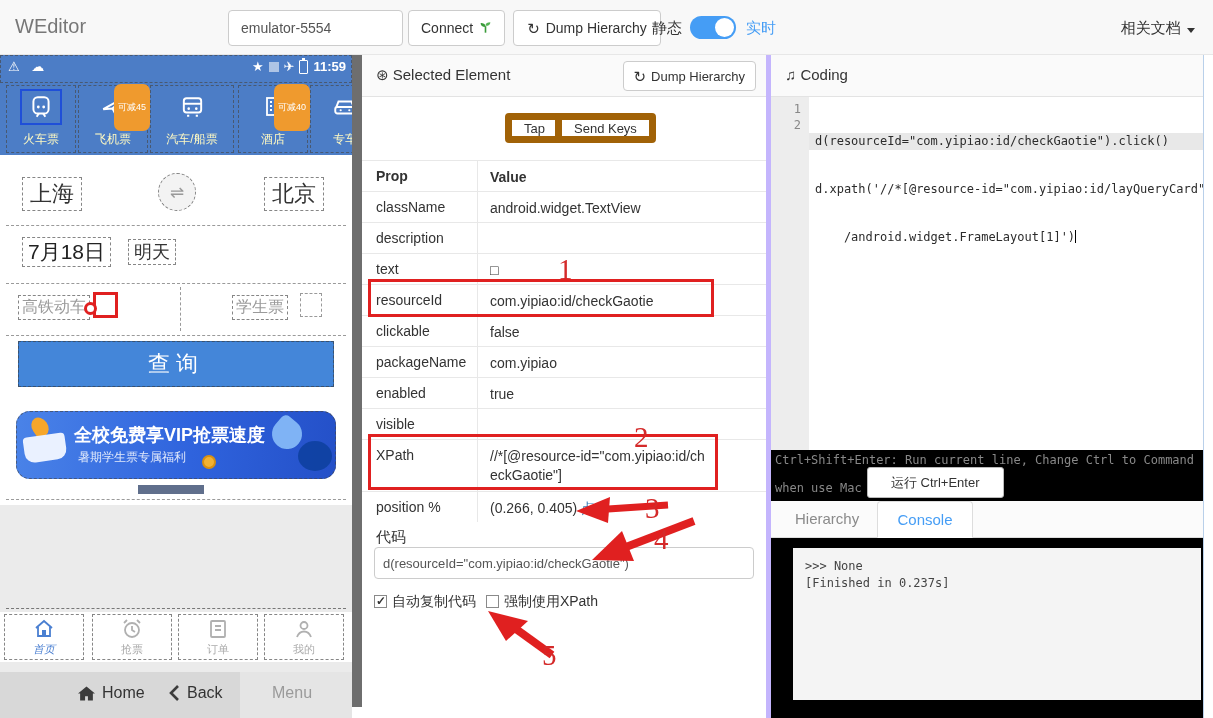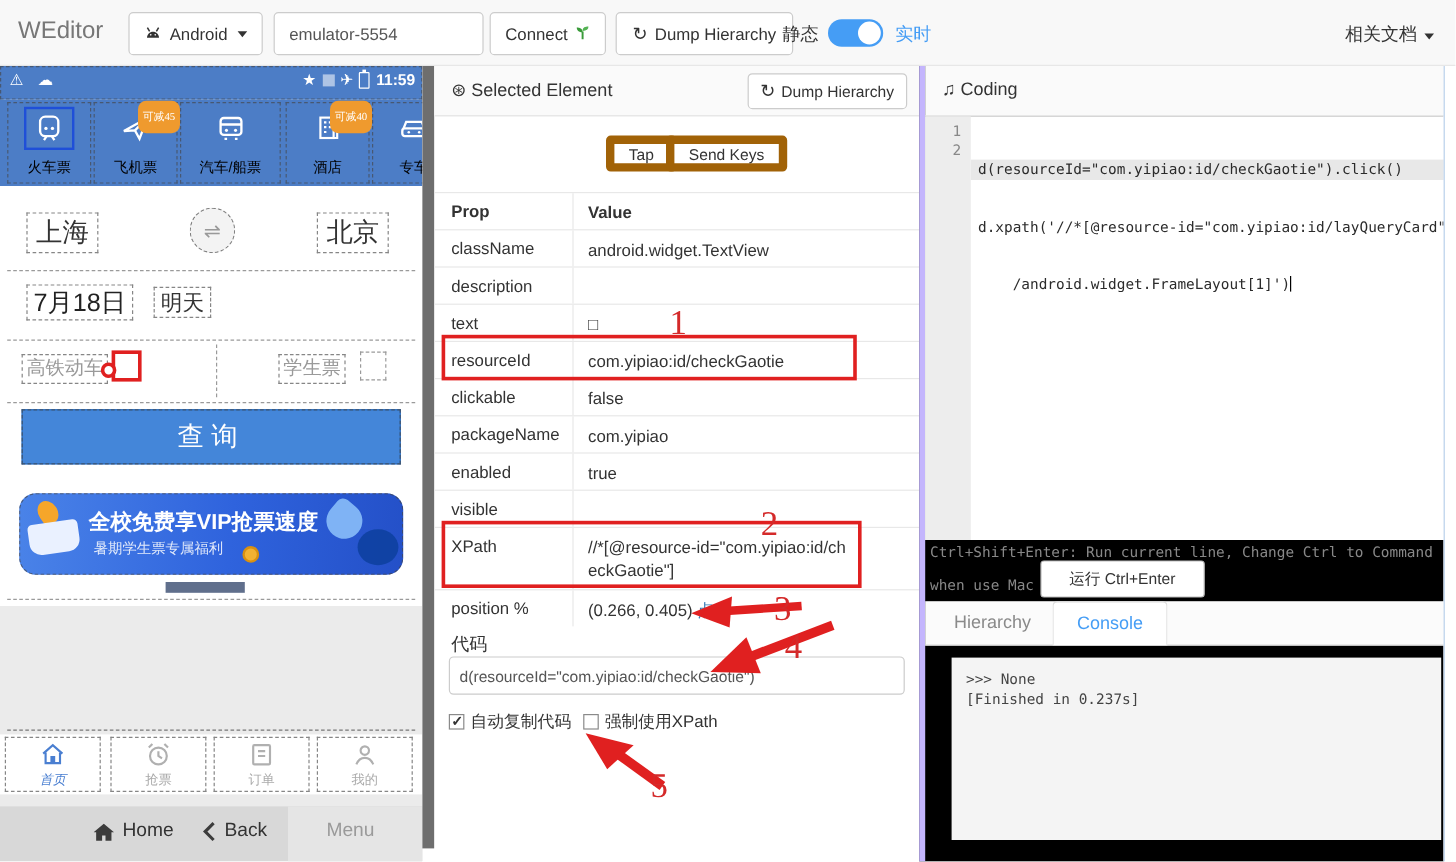--- a/index.html
+++ b/index.html
@@ -25,23 +25,23 @@
   #phone { position:absolute; left:0; top:55px; width:352px; height:663px; background:#ebebeb; overflow:hidden; }
   .dashed { outline:1px dashed rgba(70,70,70,0.65); outline-offset:-1px; }
   #p-status { position:absolute; left:0; top:0; width:352px; height:28px; background:#4c7dc6; color:#fff; font-size:13px; }
   #p-status .lft { position:absolute; left:8px; top:4px; letter-spacing:4px; }
   #p-status .rgt { position:absolute; right:6px; top:4px; display:flex; align-items:center; gap:5px; }
   .batt { display:inline-block; width:9px; height:14px; border:1.5px solid #fff; border-radius:1px; position:relative; }
   .batt:before { content:""; position:absolute; left:2px; top:-3px; width:3px; height:2px; background:#fff; }
   #p-tabs { position:absolute; left:0; top:28px; width:352px; height:72px; background:#4c7dc6; }
   .ptab { position:absolute; top:2px; width:70px; height:68px; }
   .ptab .ibox { position:absolute; left:14px; top:4px; width:42px; height:36px; display:flex; align-items:center; justify-content:center; }
-  .ptab .plabel { position:absolute; left:0; right:0; top:46px; text-align:center; color:#000000; font-size:12px; }
+  .ptab .plabel { position:absolute; left:0; right:0; top:46px; text-align:center; color:#fef9c3; font-size:12px; }
   .ptab.sel .ibox { border:2px solid #1f4fd8; }
-  .pbadge { position:absolute; top:-5px; right:-16px; background:#ef9a2e; color:#fff; font-size:9px; padding:7px 4px; border-radius:7px; white-space:nowrap;font-family:Liberation Serif, serif; }
+  .pbadge { position:absolute; top:-5px; right:-16px; background:#ef9a2e; color:#fff; font-size:9px; padding:17px 4px; border-radius:7px; white-space:nowrap; }
   #tab-pointer { position:absolute; left:32px; top:92px; width:0; height:0; border-left:9px solid transparent; border-right:9px solid transparent; border-bottom:8px solid #fff; }
   #p-card { position:absolute; left:0; top:100px; width:352px; height:350px; background:#fff; }
   .sep { position:absolute; left:6px; right:6px; border-top:1px dashed #9a9a9a; }
   #city-from { position:absolute; left:22px; top:22px; font-size:22px; color:#333; padding:2px 8px; }
   #city-to   { position:absolute; right:28px; top:22px; font-size:22px; color:#333; padding:2px 8px; }
   #swap { position:absolute; left:158px; top:18px; width:38px; height:38px; border-radius:50%; background:#f3f3f3; color:#999; display:flex; align-items:center; justify-content:center; font-size:17px; }
   #date-txt { position:absolute; left:22px; top:82px; font-size:21px; color:#222; padding:1px 6px; }
   #date-hint { position:absolute; left:128px; top:84px; font-size:18px; color:#333; padding:1px 6px; }
   #opt-gaotie { position:absolute; left:18px; top:140px; font-size:16px; color:#9a9a9a; padding:2px 4px; }
   #gaotie-redbox { position:absolute; left:93px; top:137px; width:25px; height:26px; border:3px solid #e02020; }
@@ -116,33 +116,20 @@
   #console-box { position:absolute; left:22px; top:493px; width:408px; height:152px; background:#f4f4f4; font-family:"DejaVu Sans Mono",monospace; font-size:12px; color:#444; padding:10px 12px; line-height:17px; }
   #right-strip { position:absolute; left:1203px; top:55px; width:10px; height:663px; background:#fff; border-left:1px solid #b9d0ea; }
 </style>
 </head>
 <body>
 
 <div id="stage">
 
   <div id="topbar">
     <div id="logo">WEditor</div>
-    <div class="tbtn" style="left:107px;width:112px;">
-      <span>
-        <svg width="15" height="13" viewBox="0 0 24 20" fill="#333">
-            <path d="M4 18c0-4.4 3.6-8 8-8s8 3.6 8 8z"></path>
-            <rect x="5" y="4" width="2" height="6" transform="rotate(-30 6 7)"></rect>
-            <rect x="17" y="4" width="2" height="6" transform="rotate(30 18 7)"></rect>
-            <circle cx="9" cy="14" r="1.1" fill="#fff"></circle>
-            <circle cx="15" cy="14" r="1.1" fill="#fff"></circle>
-          </svg>
-      </span>
-      <span>Android</span>
-      <span class="caret"></span>
-    </div>
     <input id="dev-input" value="emulator-5554" style="">
     <div class="tbtn" style="left:408px;">
       <span>Connect</span>
       <span>
         <svg width="13" height="14" viewBox="0 0 16 16">
             <path d="M8 15V7" stroke="#3a9b3a" stroke-width="2" fill="none"></path>
             <path d="M8 8C8 4 5 3 2 3c0 3 2 5 6 5z" fill="#3a9b3a"></path>
             <path d="M8 6c0-3 2.5-4 6-4 0 3-2 4.5-6 4.5z" fill="#54b354"></path>
           </svg>
       </span>

